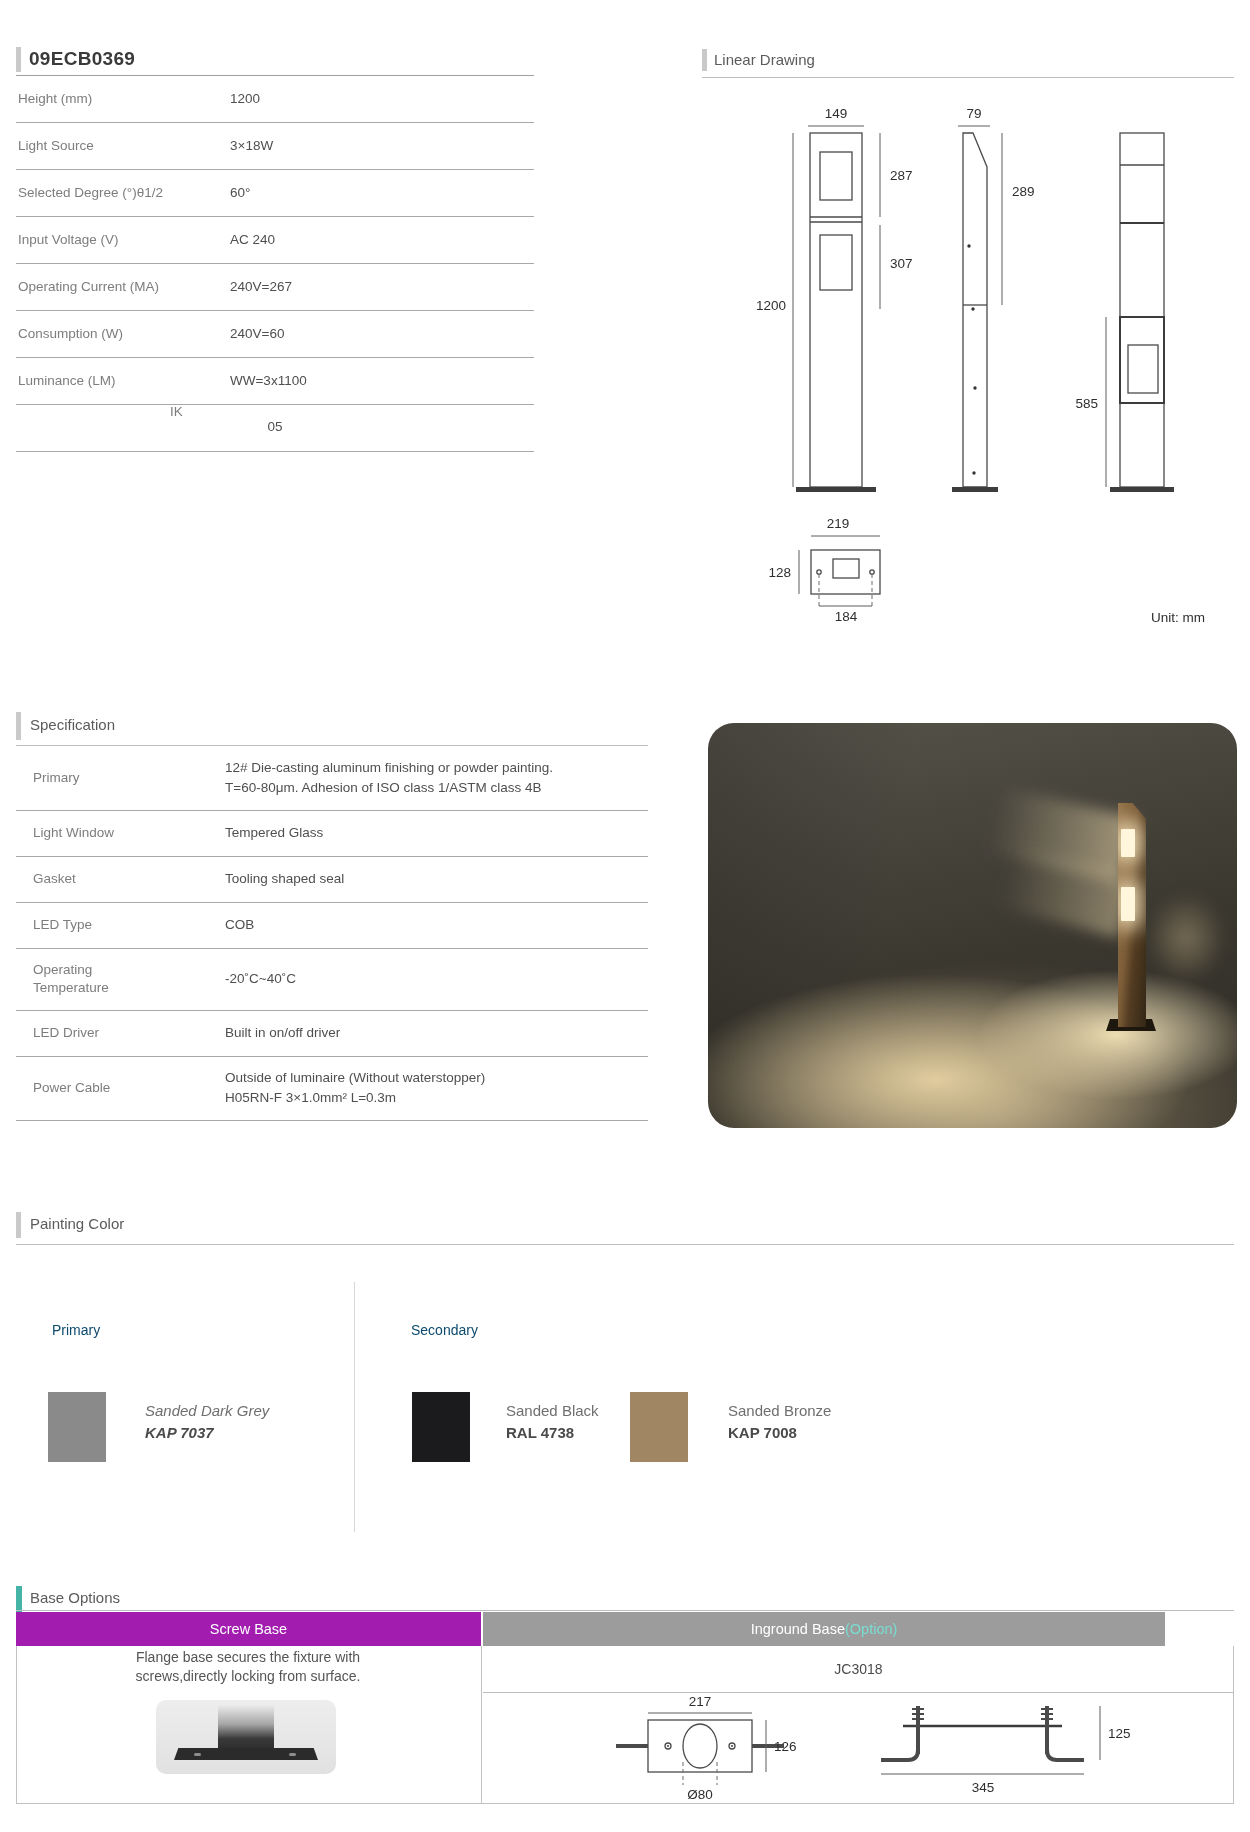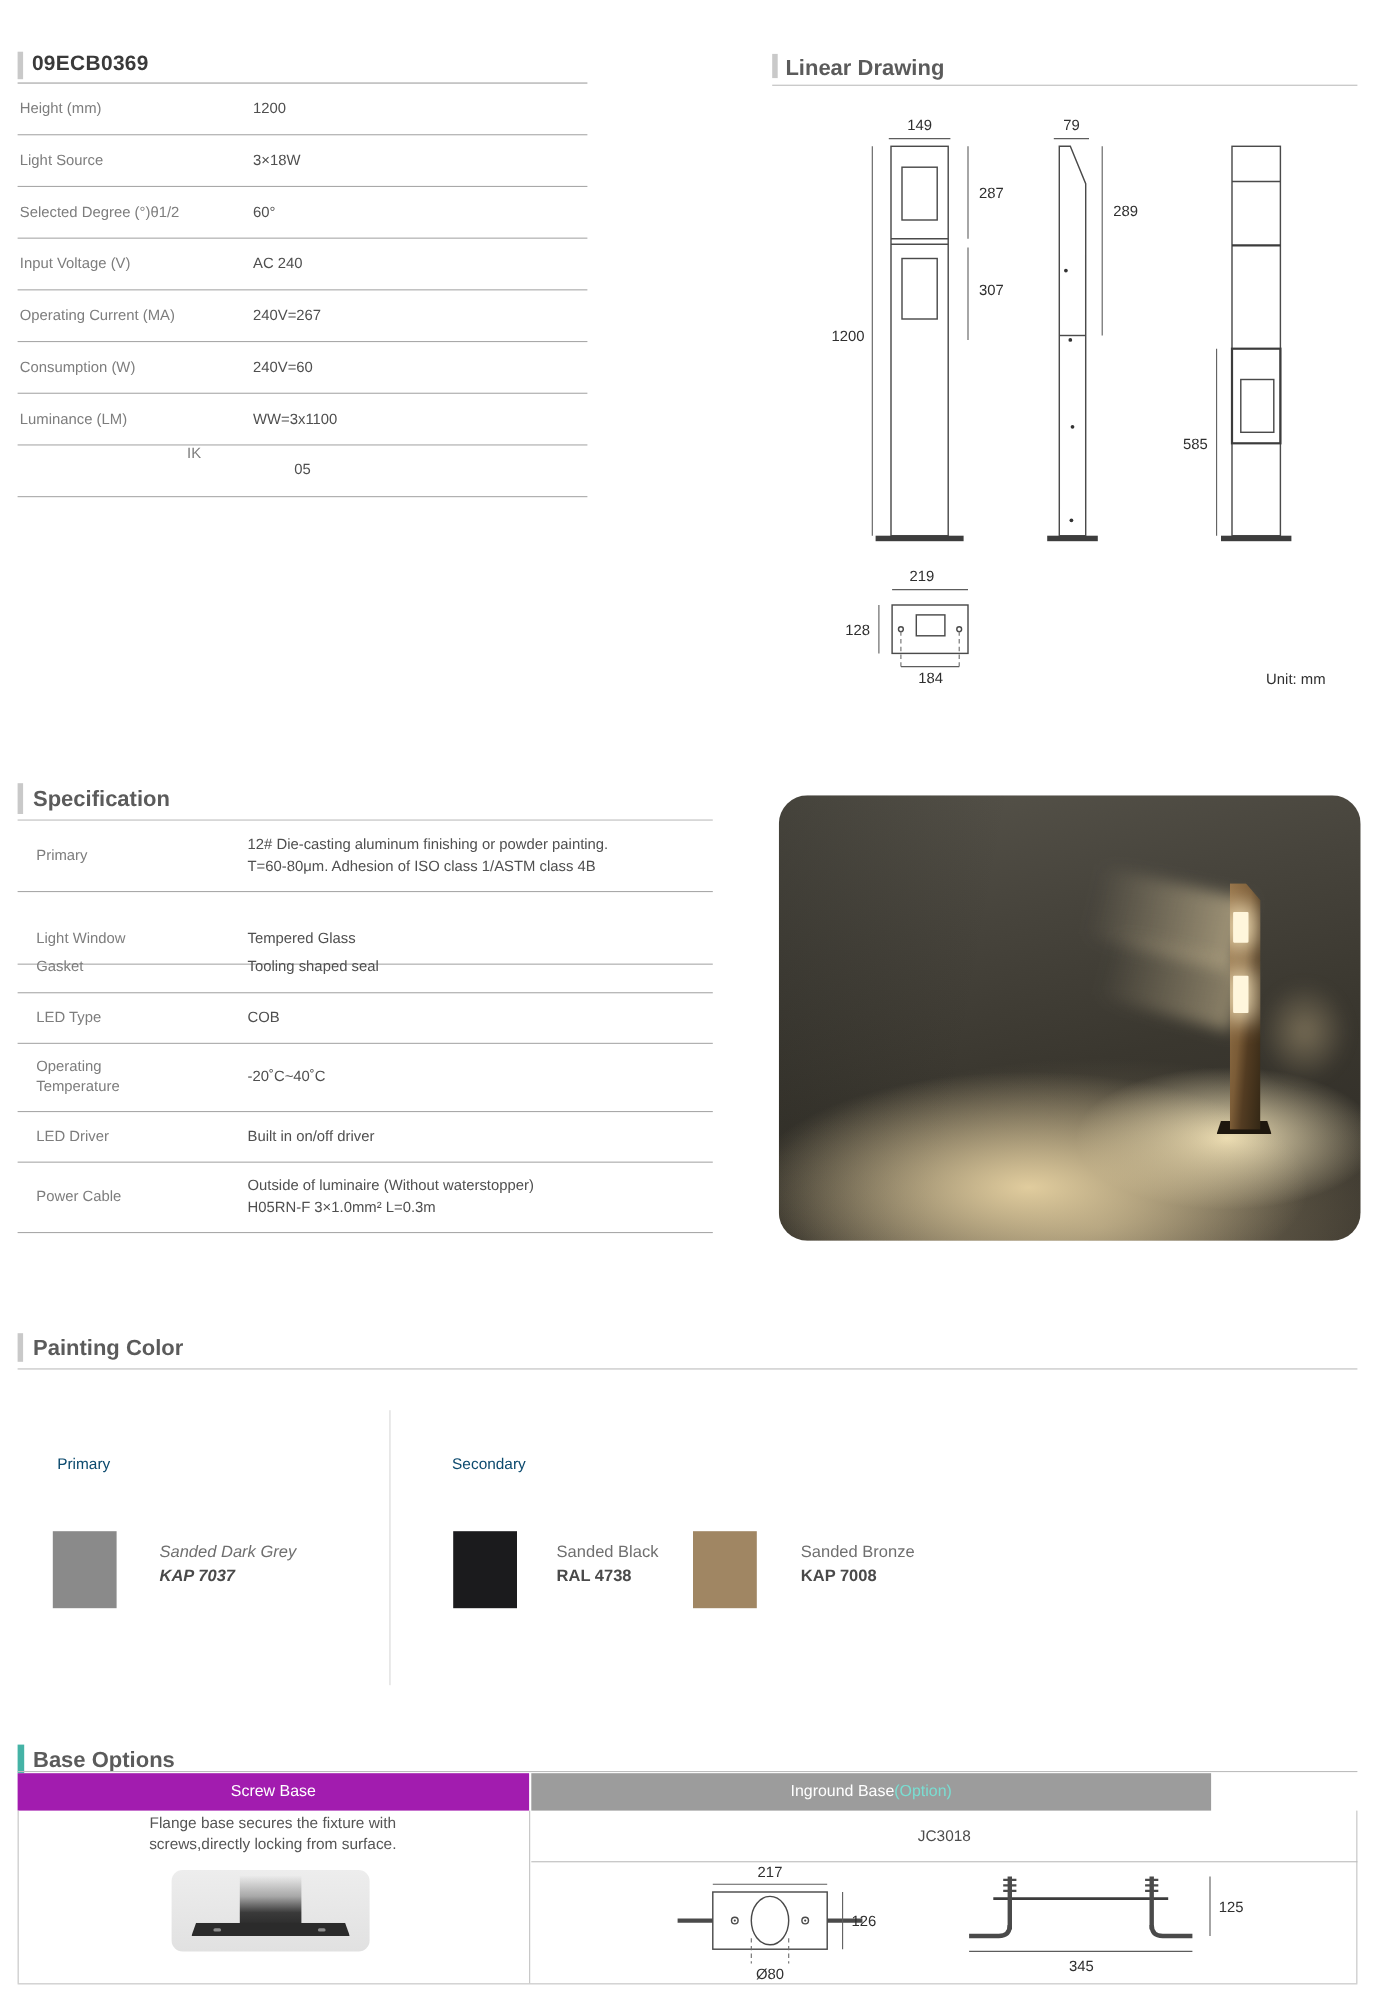--- a/index.html
+++ b/index.html
@@ -3,21 +3,21 @@
 <meta charset="utf-8">
 <style>
   html,body{margin:0;padding:0;background:#ffffff;}
   .page{position:relative;width:1250px;height:1832px;background:#fff;
         font-family:"Liberation Sans","DejaVu Sans",sans-serif;overflow:hidden;}
   .abs{position:absolute;}
   
   .accent{position:absolute;width:5px;background:#c9c9c9;}
   .accent.teal{background:#45b3a6;width:6px;}
   .code-title{font-size:19px;font-weight:bold;color:#3a3a3a;letter-spacing:.3px;}
-  .sec-title{font-size:20px;color:#5b5b5b;font-weight:bold;}
+  .sec-title{font-size:15px;color:#5b5b5b;}
   .rule{position:absolute;height:1px;background:#9f9f9f;}
   .rule.light{background:#bdbdbd;}
   
   .prow{position:absolute;left:16px;width:518px;height:47px;display:flex;align-items:center;border-bottom:1px solid #a9a9a9;}
   .prow:last-of-type{}
   .plabel{width:212px;padding-left:2px;font-size:13.5px;color:#7d7d7d;}
   .pvalue{font-size:13.5px;color:#4f4f4f;}
   
   .srow{position:absolute;left:16px;width:632px;display:flex;align-items:center;border-bottom:1px solid #a9a9a9;}
   .slabel{width:192px;padding-left:17px;font-size:13.5px;color:#7d7d7d;white-space:pre-line;line-height:1.3;}
@@ -169,21 +169,21 @@
   <div class="accent" style="left:16px;top:712px;height:28px;"></div>
   <div class="abs sec-title" style="left:30px;top:716px;">Specification</div>
   <div class="rule light" style="left:16px;top:745px;width:632px;"></div>
 
   <div>
     <div class="srow" style="top:746px;height:64px;">
         <span class="slabel">Primary</span>
         <span class="svalue">12# Die-casting aluminum finishing or powder painting.
 T=60-80μm. Adhesion of ISO class 1/ASTM class 4B</span>
       </div>
-    <div class="srow" style="top:810px;height:46px;margin-top:20px;">
+    <div class="srow" style="top:810px;height:46px;">
         <span class="slabel">Light Window</span>
         <span class="svalue">Tempered Glass</span>
       </div>
     <div class="srow" style="top:856px;height:46px;">
         <span class="slabel">Gasket</span>
         <span class="svalue">Tooling shaped seal</span>
       </div>
     <div class="srow" style="top:902px;height:46px;">
         <span class="slabel">LED Type</span>
         <span class="svalue">COB</span>
@@ -245,21 +245,21 @@
     <div class="sw-code">KAP 7008</div>
   </div>
 
   <div class="accent teal" style="left:16px;top:1586px;height:26px;"></div>
   <div class="abs sec-title" style="left:30px;top:1589px;">Base Options</div>
   <div class="rule light" style="left:16px;top:1610px;width:1218px;"></div>
 
   <div class="bo-bar" style="left:16px;width:465px;background:#a21caf;">
     <span>Screw Base</span>
   </div>
-  <div class="bo-bar" style="left:483px;width:618px;background:#9c9c9c;">
+  <div class="bo-bar" style="left:483px;width:682px;background:#9c9c9c;">
     <span>Inground Base </span>
     <span style="color:#79ded2;">(Option)</span>
   </div>
 
   <div class="bo-cellborder" style="left:16px;top:1646px;width:1px;height:157px;"></div>
   <div class="bo-cellborder" style="left:481px;top:1646px;width:1px;height:157px;"></div>
   <div class="bo-cellborder" style="left:1233px;top:1646px;width:1px;height:157px;"></div>
   <div class="bo-cellborder" style="left:16px;top:1803px;width:1218px;height:1px;"></div>
 
   <div class="bo-desc">Flange base secures the fixture with

